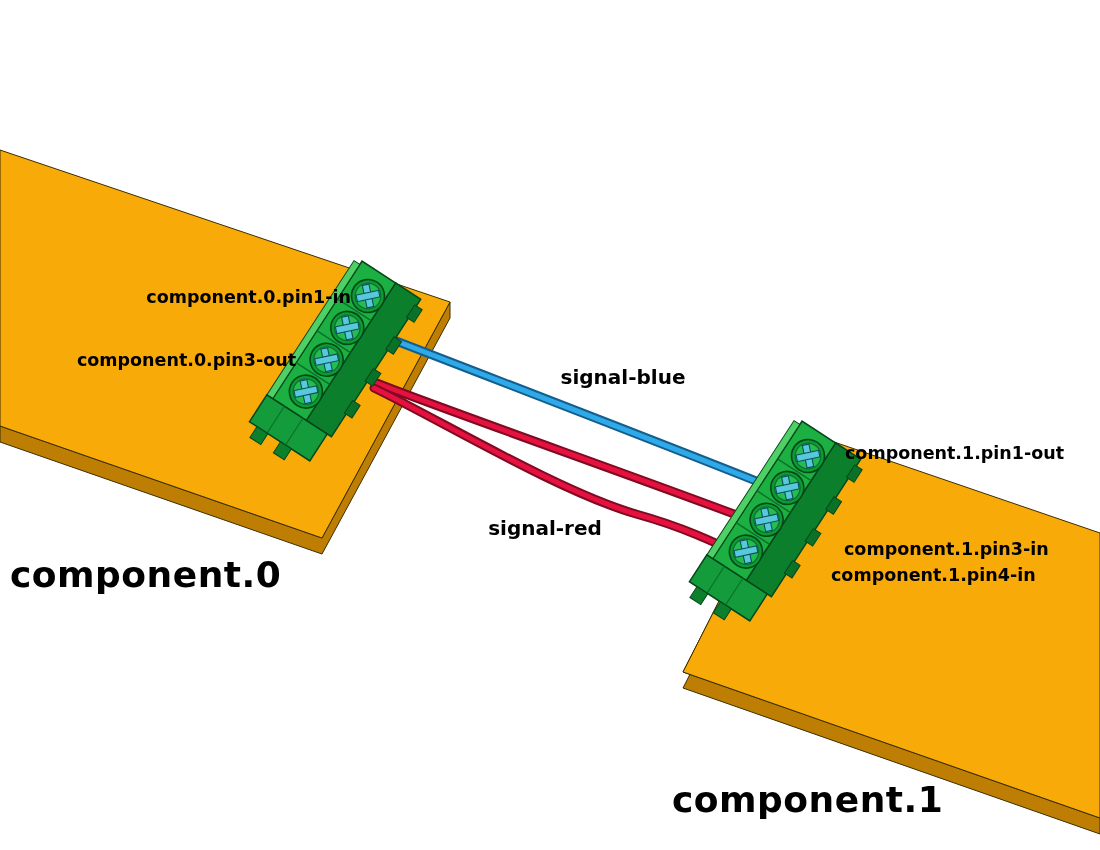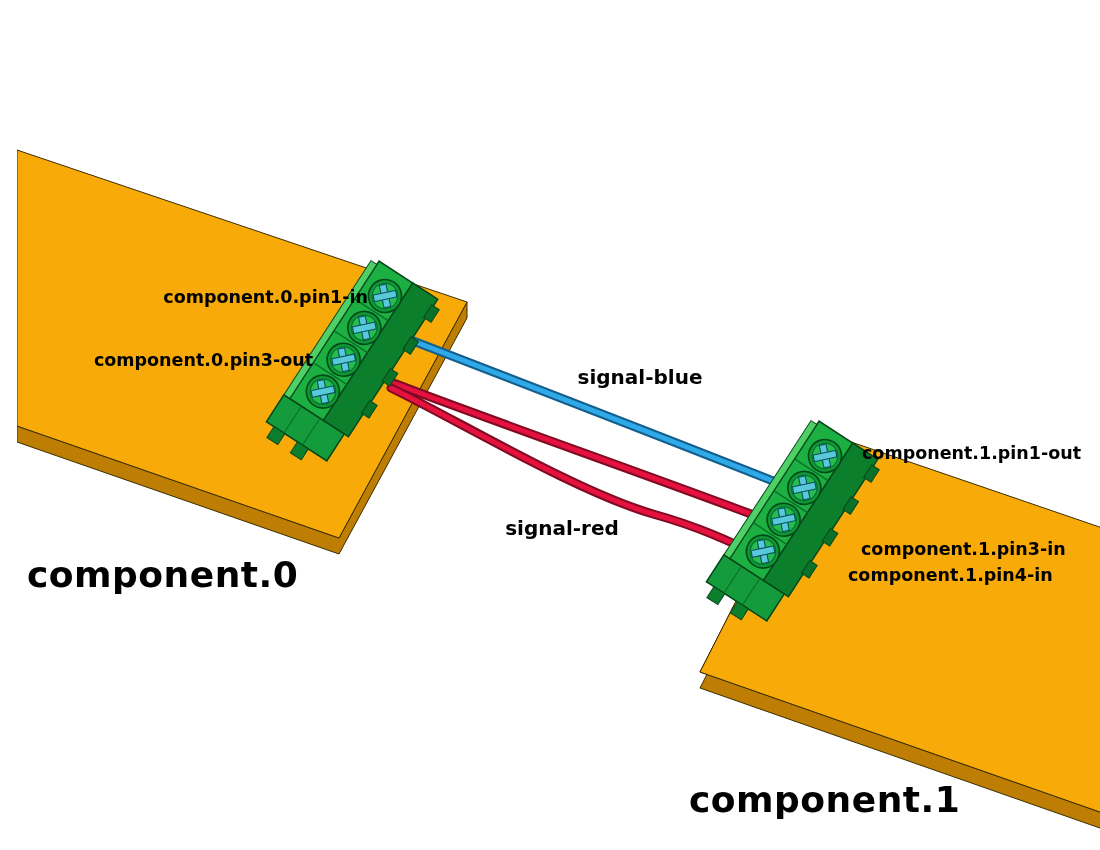--- a/index.html
+++ b/index.html
@@ -2,21 +2,21 @@
 <html><head>
 <meta charset="utf-8">
 <style>
   html, body { margin: 0; padding: 0; }
   body {
     width: 1100px; height: 850px;
     background: #ffffff;
     font-family: "DejaVu Sans", sans-serif;
     overflow: hidden;
   }
-  .stage { position: relative; width: 968px; height: 850px; padding-left: 17px; }
+  .stage { position: relative; width: 968px; height: 850px; }
   svg { display: block; }
   .pin-label    { font: bold 17.5px "DejaVu Sans", sans-serif; fill: #000; }
   .signal-label { font: bold 20px  "DejaVu Sans", sans-serif; fill: #000; }
   .board-label  { font: bold 36px  "DejaVu Sans", sans-serif; fill: #000; letter-spacing: 0.5px; }
 </style>
 </head>
 <body>
 
 <div class="stage">
 <svg width="1100" height="850" viewBox="0 0 1100 850" xmlns="http://www.w3.org/2000/svg">

